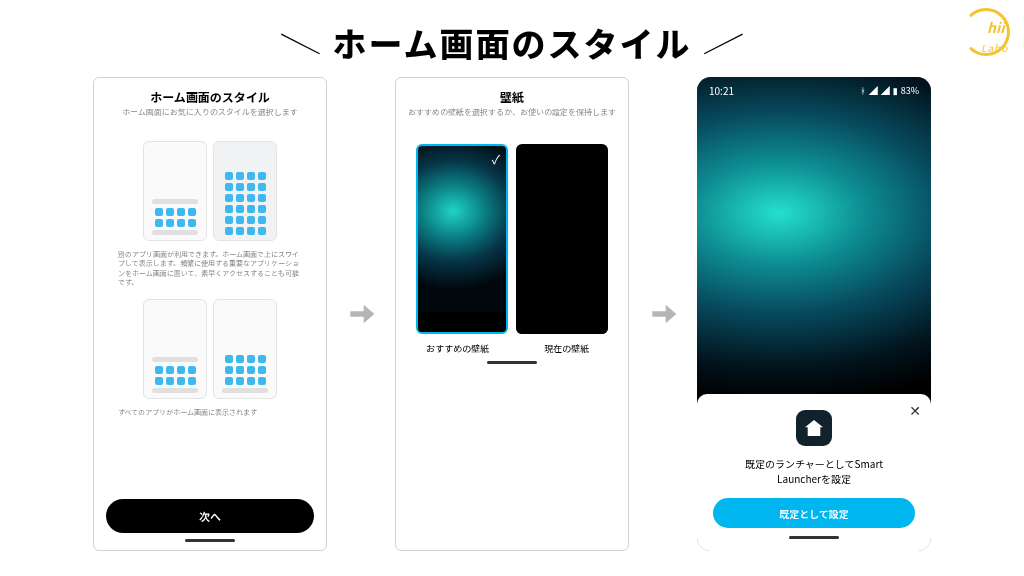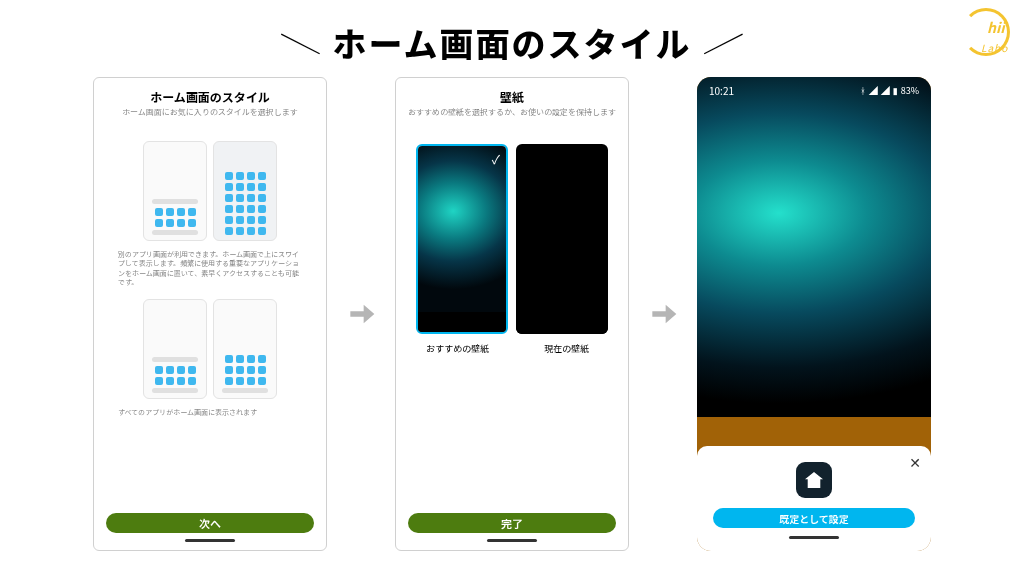--- a/index.html
+++ b/index.html
@@ -14,21 +14,21 @@
 .logo { position: absolute; top: 8px; right: 14px; width: 48px; height: 48px; border: 3px solid #f4c430; border-left-color: transparent; border-radius: 50%; font-style: italic; }
 .logo-inner { position: absolute; top: 6px; left: 22px; font-size: 14px; color: #f4c430; font-weight: 700; }
 .logo-labo { position: absolute; bottom: -2px; left: 16px; font-size: 10px; color: #f4c430; letter-spacing: 1px; }
 
 .row { display: flex; align-items: center; justify-content: center; gap: 16px; padding: 0 20px; }
 
 .arrow { width: 36px; height: 36px; display: flex; align-items: center; justify-content: center; }
 .arrow svg { width: 32px; height: 32px; fill: #b5b5b5; }
 
 .phone { width: 234px; height: 474px; border: 1px solid #d0d0d0; border-radius: 6px; background: #fff; display: flex; flex-direction: column; padding: 10px 12px 8px; position: relative; }
-.phone.dark { border: none; padding: 0; background: #a16207; overflow: hidden; border-radius: 14px; }
+.phone.dark { border: none; padding: 0; background: #737373; overflow: hidden; border-radius: 14px; }
 
 .p-title { font-size: 12px; font-weight: 700; text-align: center; margin-bottom: 2px; }
 .p-sub { font-size: 8px; color: #888; text-align: center; line-height: 1.35; margin-bottom: 20px; }
 
 .opt { display: flex; align-items: center; justify-content: space-between; font-size: 9px; font-weight: 500; margin: 4px 0 2px; }
 .radio { width: 12px; height: 12px; border: 2px solid #00b0f0; border-radius: 50%; display: inline-flex; align-items: center; justify-content: center; }
 .radio.off { border-color: #bbb; }
 .radio .dot { width: 5px; height: 5px; background: #00b0f0; border-radius: 50%; }
 
 .mock-row { display: flex; gap: 6px; justify-content: center; margin: 3px 0; }
@@ -36,21 +36,21 @@
 .mock.filled { background: #f0f2f4; }
 .dock { width: 46px; height: 5px; background: #e0e0e0; border-radius: 3px; margin-top: 3px; }
 .grid { display: grid; grid-template-columns: repeat(4, 8px); gap: 3px; }
 .grid.tall { grid-template-columns: repeat(4, 8px); }
 .gd { width: 8px; height: 8px; background: #3fb8ef; border-radius: 2px; }
 .searchbar { width: 46px; height: 5px; background: #e0e0e0; border-radius: 3px; margin-bottom: 4px; }
 
 .opt-desc { font-size: 7px; color: #888; line-height: 1.35; margin: 6px 12px 8px; }
 .opt-desc.center { text-align: left; }
 
-.primary-btn { background: #4d7c0f; color: #fff; font-size: 11px; font-weight: 600; border-radius: 18px; height: 20px; display: flex; align-items: center; justify-content: center; margin-top: auto; }
+.primary-btn { background: #000000; color: #fff; font-size: 11px; font-weight: 600; border-radius: 18px; height: 34px; display: flex; align-items: center; justify-content: center; margin-top: auto; }
 .home-ind { width: 50px; height: 3px; background: #333; border-radius: 2px; margin: 6px auto 0; }
 
 .wall-row { display: flex; gap: 8px; justify-content: center; margin-top: 6px; }
 .wall { width: 92px; height: 190px; border-radius: 6px; position: relative; overflow: hidden; }
 .wall.selected { border: 2px solid #00b6ef; }
 .aurora { position: absolute; inset: 0; background: radial-gradient(ellipse 150% 60% at 40% 35%, #1fd4c4 0%, #0a7a80 25%, #063548 45%, #01080d 70%); }
 .city { position: absolute; bottom: 0; left: 0; right: 0; height: 20px; background: #000; }
 .dark-wall { position: absolute; inset: 0; background: #000; }
 .check { position: absolute; top: 4px; right: 6px; color: #fff; font-size: 12px; }
 .wall-labels { display: flex; gap: 17px; justify-content: center; margin-top: 8px; }
@@ -58,21 +58,21 @@
 
 
 .statusbar { display: flex; justify-content: space-between; align-items: center; color: #fff; font-size: 10px; padding: 6px 12px 2px; position: relative; z-index: 2; }
 .sb-icons { display: flex; gap: 3px; align-items: center; font-size: 9px; }
 .full-aurora { position: absolute; top: 0; left: 0; right: 0; height: 340px; background: radial-gradient(ellipse 170% 70% at 35% 40%, #24e0cc 0%, #0d8b90 22%, #074a5e 42%, #02131c 65%, #000 80%); }
 .sheet { position: absolute; bottom: 0; left: 0; right: 0; background: #fff; border-radius: 10px 10px 0 0; padding: 10px 16px 10px; z-index: 3; }
 .sheet-close { position: absolute; top: 6px; right: 10px; font-size: 14px; color: #333; }
 .app-icon { width: 36px; height: 36px; background: #12222d; border-radius: 9px; margin: 6px auto 10px; display: flex; align-items: center; justify-content: center; }
 .house { width: 18px; height: 16px; background: #fff; clip-path: polygon(50% 0, 100% 45%, 85% 45%, 85% 100%, 15% 100%, 15% 45%, 0 45%); }
 .sheet-text { font-size: 10px; text-align: center; line-height: 1.5; margin-bottom: 12px; }
-.sheet-btn { background: #00b6ef; color: #fff; font-size: 10px; font-weight: 600; border-radius: 18px; height: 20px; display: flex; align-items: center; justify-content: center; }
+.sheet-btn { background: #00b6ef; color: #fff; font-size: 10px; font-weight: 600; border-radius: 18px; height: 30px; display: flex; align-items: center; justify-content: center; }
 .home-ind-dark { width: 50px; height: 3px; background: #333; border-radius: 2px; margin: 8px auto 2px; }
 </style>
 </head>
 <body>
 
 <div class="logo">
   <span class="logo-inner">hii</span>
   <span class="logo-labo">Labo</span>
 </div>
 
@@ -192,21 +192,20 @@
       <div class="wall">
         <div class="dark-wall"></div>
         <div class="city"></div>
       </div>
     </div>
     <div class="wall-labels">
       <div class="wall-label">おすすめの壁紙</div>
       <div class="wall-label">現在の壁紙</div>
     </div>
 
-    <div class="primary-btn">完了</div>
     <div class="home-ind"></div>
   </div>
 
   <div class="arrow">
     <svg viewBox="0 0 24 24">
         <path d="M4 10h10V5l8 7-8 7v-5H4z"></path>
       </svg>
   </div>
 
   <div class="phone dark">
@@ -220,18 +219,22 @@
         <span>▮</span>
         <span>83%</span>
       </span>
     </div>
 
     <div class="sheet">
       <span class="sheet-close">✕</span>
       <div class="app-icon">
           <div class="house"></div>
         </div>
+      <div class="sheet-text">
+        <span>既定のランチャーとしてSmart</span><br>
+        <span>Launcherを設定</span>
+      </div>
       <div class="sheet-btn">既定として設定</div>
       <div class="home-ind-dark"></div>
     </div>
   </div>
 
 </div>
 
 </body></html>

